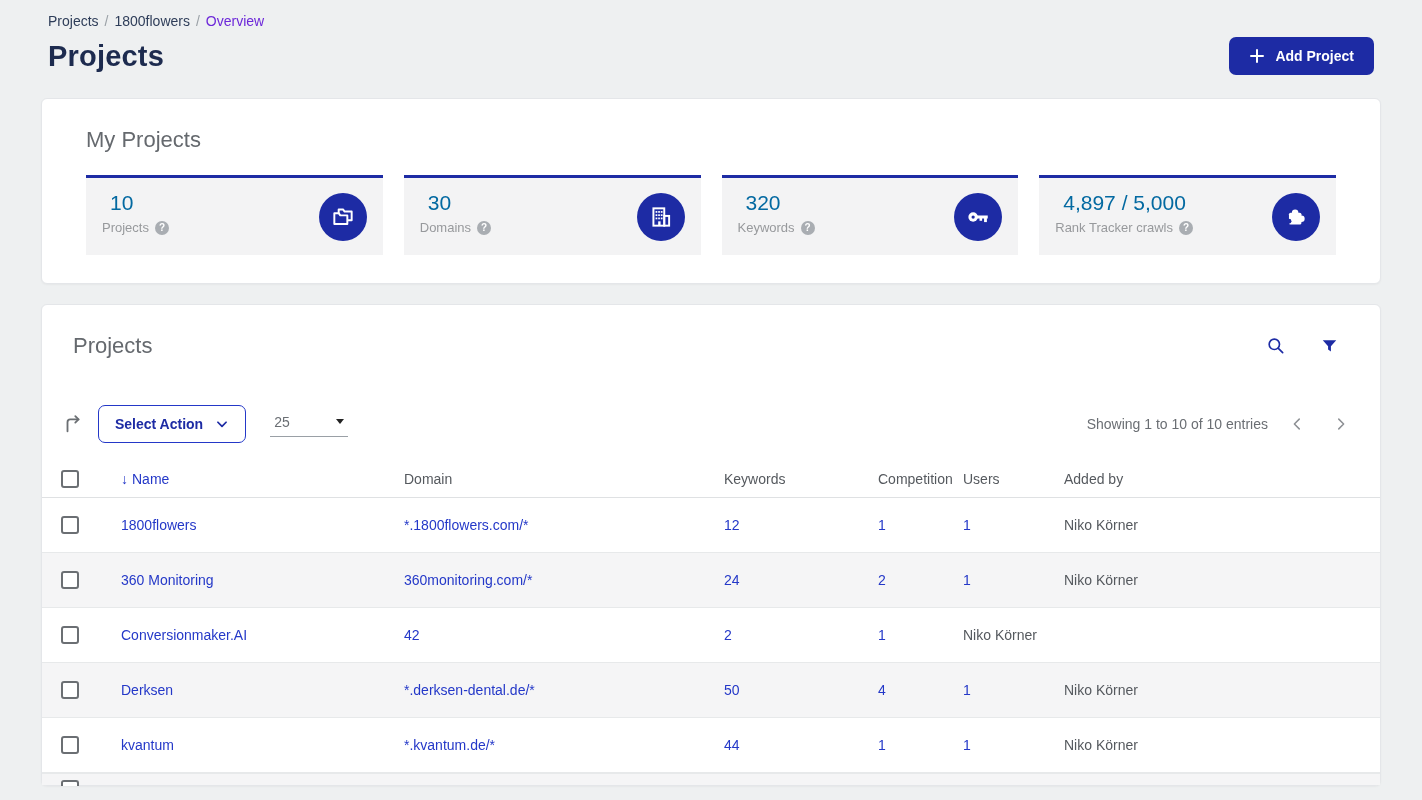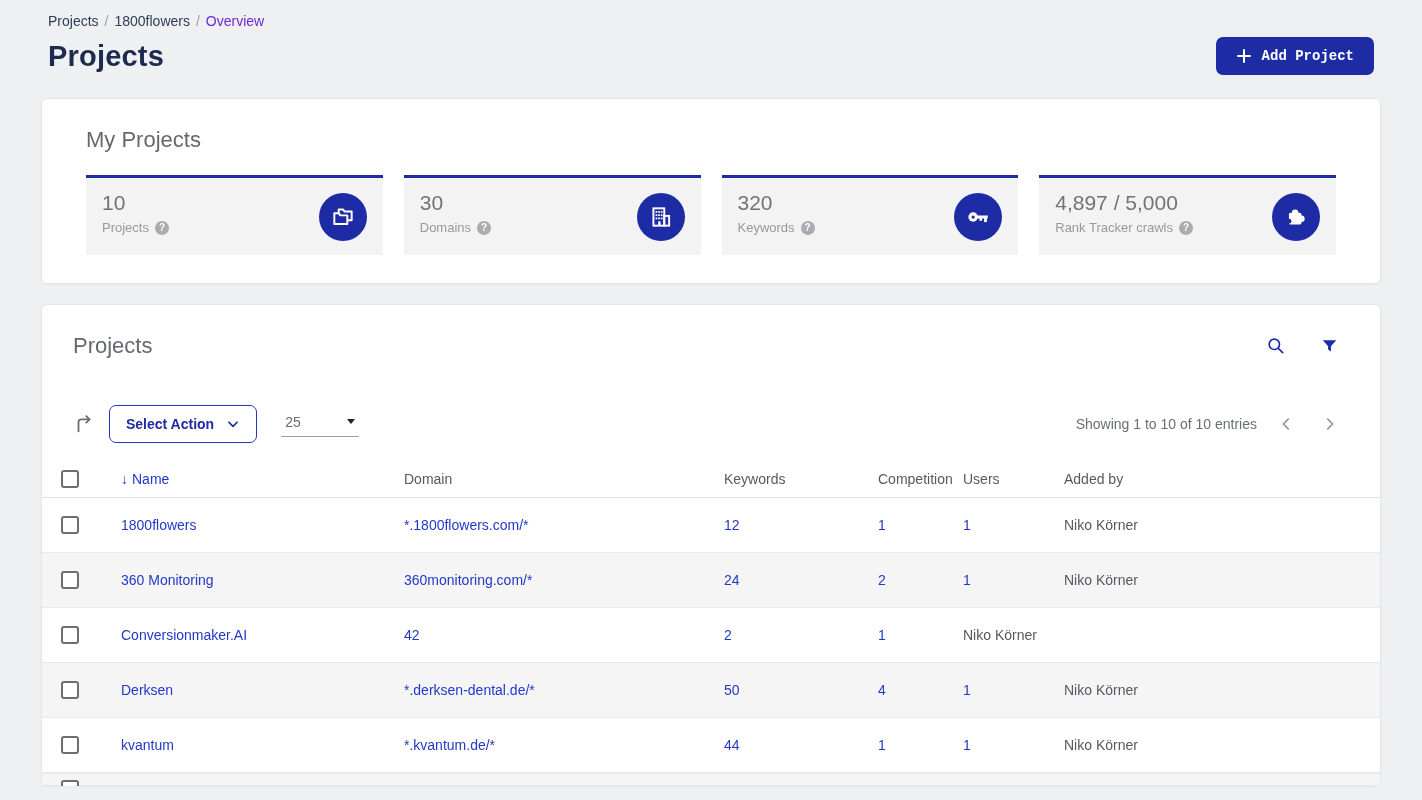--- a/index.html
+++ b/index.html
@@ -17,59 +17,59 @@
   .breadcrumb .crumb { color:#2e3d59; text-decoration:none; }
   .breadcrumb .crumb.current { color:#6d28d9; }
   .breadcrumb .sep { color:#9aa0a6; margin:0 6px; }
 
   .header-row { display:flex; align-items:center; justify-content:space-between; padding:8px 7px 0; }
   .page-title { font-size:29px; font-weight:600; color:#1d2b4f; letter-spacing:.2px; }
   .add-project-btn {
     display:flex; align-items:center; gap:10px;
     background:#1d2ba4; color:#fff; border:none; border-radius:7px;
     font-size:14px; font-weight:600; padding:11px 20px; cursor:pointer;
-    font-family:Liberation Mono, monospace;
+    font-family:Liberation Sans, sans-serif;
   }
 
   
   .card {
     background:#fff; border:1px solid #e4e6e9; border-radius:6px;
     box-shadow:0 1px 2px rgba(0,0,0,.04);
     margin-top:23px;
   }
   .card-inner { padding:28px 44px; }
   .section-title { font-size:22px; color:#65696e; font-weight:400; }
 
   
   .stats-row { display:flex; gap:21px; margin-top:22px; }
   .stat-tile {
     flex:1; background:#f3f3f4; border-top:3px solid #1d2ba4;
     height:80px; padding:13px 16px; position:relative;
   }
-  .stat-value { font-size:21px; color:#737373; }
+  .stat-value { font-size:21px; color:#0369a1;margin-left:8px; }
   .stat-label { font-size:13px; color:#97999c; margin-top:5px; display:flex; align-items:center; gap:6px; }
   .help-icon {
     width:14px; height:14px; border-radius:50%; background:#a9adb2; color:#fff;
     font-size:10px; font-weight:700; display:inline-flex; align-items:center; justify-content:center;
     line-height:1;
   }
   .stat-icon {
     position:absolute; right:16px; top:50%; transform:translateY(-50%);
     width:48px; height:48px; border-radius:50%; background:#1d2ba4;
     display:flex; align-items:center; justify-content:center;
   }
 
   
   .table-card { margin-top:20px; }
   .table-card .card-inner { padding:28px 0 0; }
   .table-head-row { display:flex; align-items:center; justify-content:space-between; padding:0 31px; }
   .head-icons { display:flex; align-items:center; gap:34px; padding-right:10px; }
   .icon-btn { background:none; border:none; cursor:pointer; display:flex; align-items:center; }
 
-  .toolbar { display:flex; align-items:center; margin-top:46px; padding:0 31px; }
+  .toolbar { display:flex; align-items:center; margin-top:46px; padding:0 20px; }
   .export-btn { background:none; border:none; cursor:pointer; display:flex; margin-right:14px; }
   .select-action-btn {
     display:flex; align-items:center; gap:12px;
     background:#fff; border:1px solid #2438c8; border-radius:7px;
     color:#1d2ba4; font-size:14px; font-weight:600; padding:10px 16px; cursor:pointer;
     font-family:inherit;
   }
   .page-size {
     margin-left:24px; display:flex; align-items:center; 
     border-bottom:1px solid #9aa0a6; padding:2px 4px 6px; min-width:78px;

